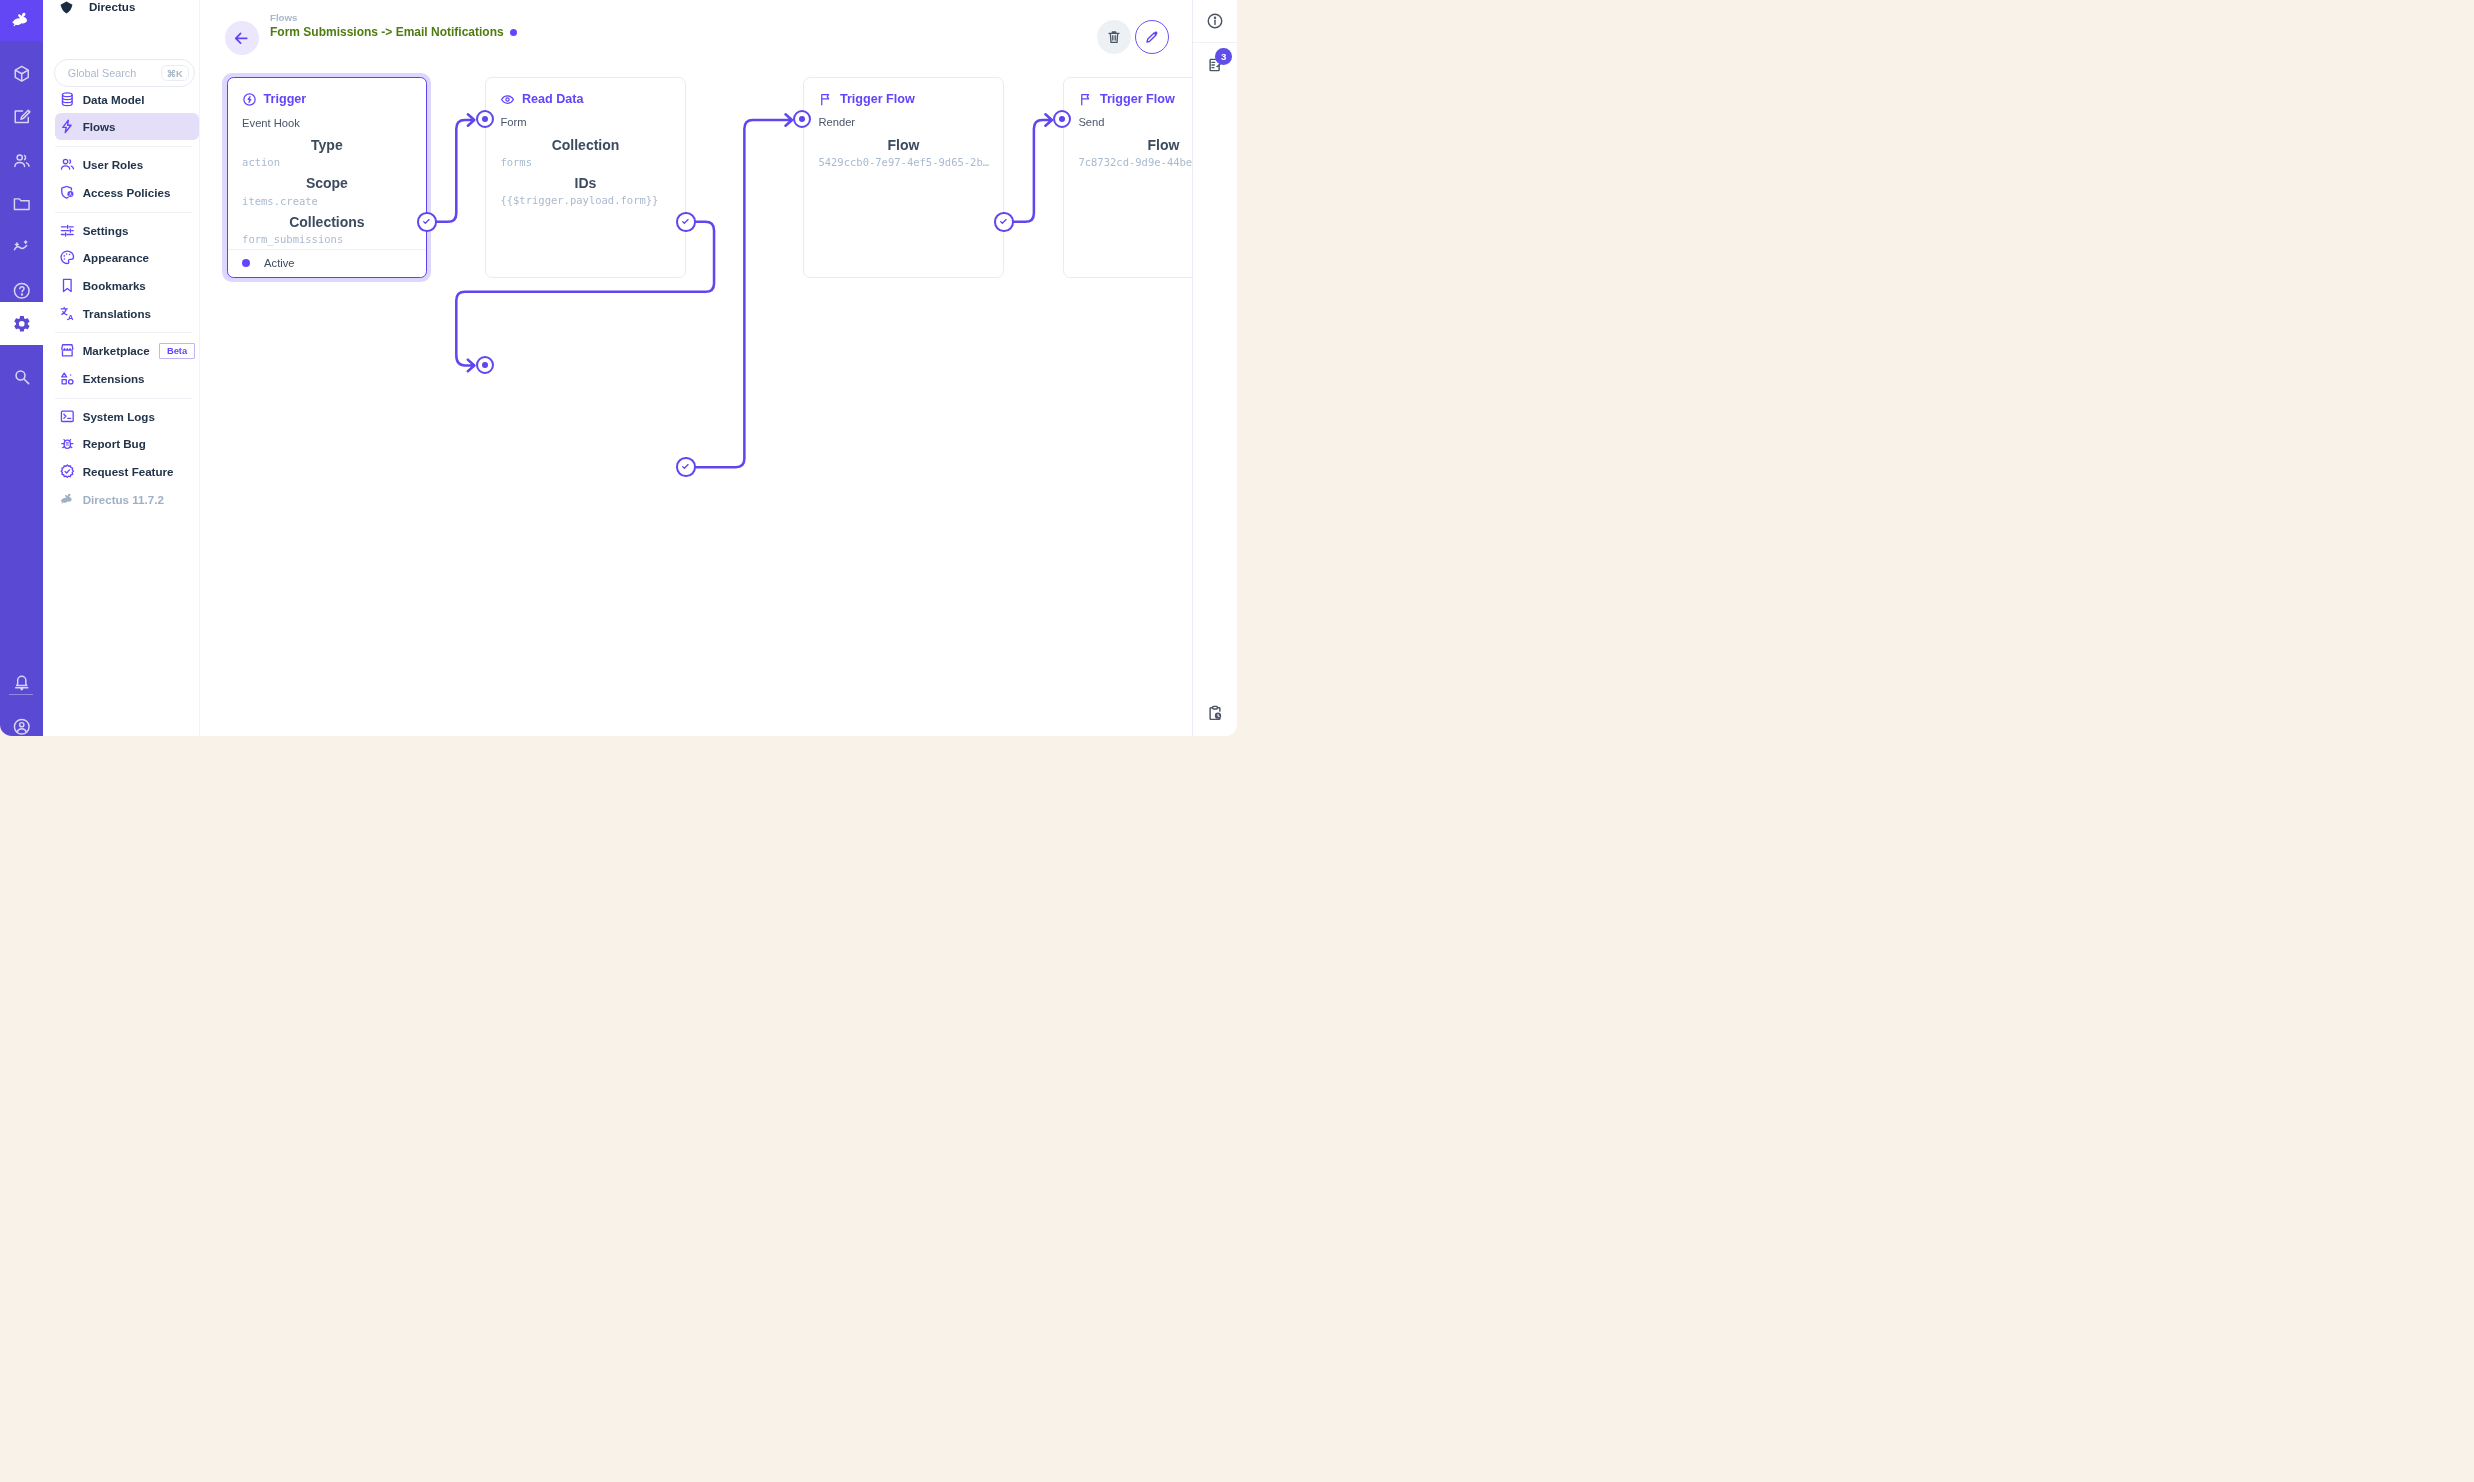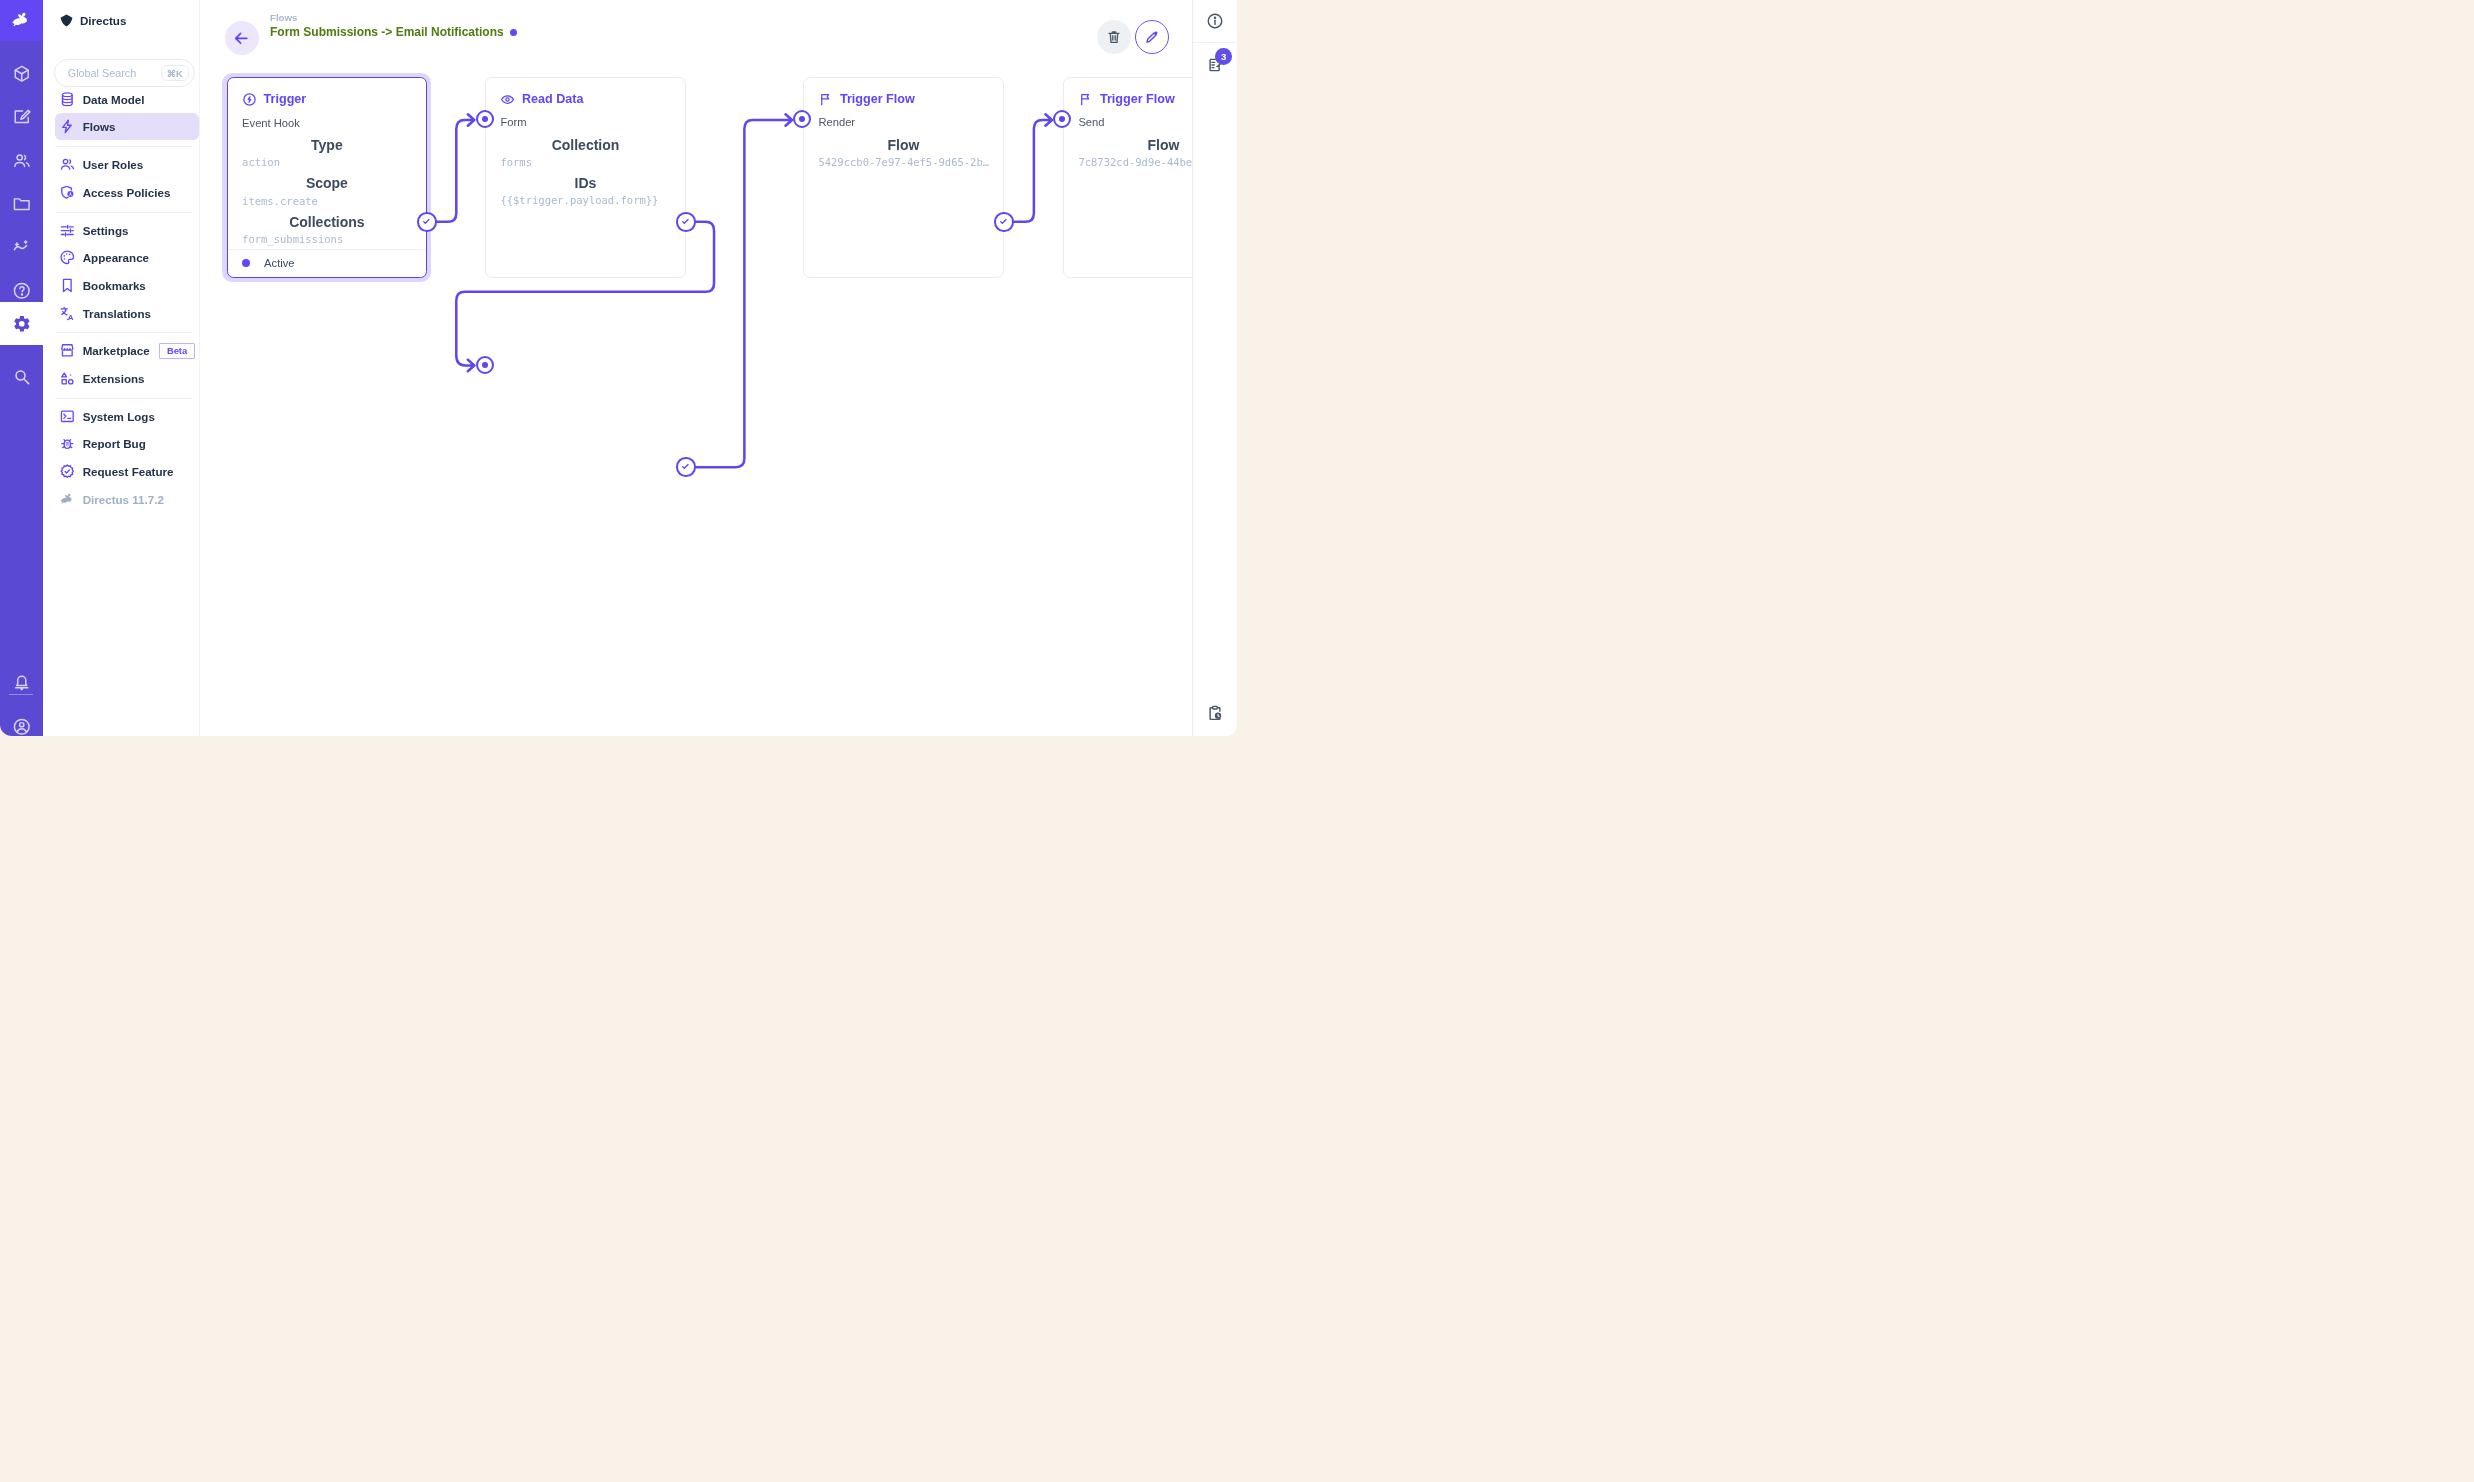--- a/index.html
+++ b/index.html
@@ -13,21 +13,21 @@
   .logo-block { position:absolute; left:0; top:0; width:43px; height:41px; background:#6347f5;
                 display:flex; align-items:center; justify-content:center; }
   .mod-btn { position:absolute; left:0; width:43px; height:39px; display:flex; align-items:center;
              justify-content:center; color:#d9d3f6; cursor:pointer; }
   .mod-btn svg { width:19.5px; height:19.5px; }
   .mod-btn.active { background:#fff; color:#5a49d2; height:43px; }
   .mod-divider { position:absolute; left:9.4px; width:24px; height:0.7px; background:rgba(255,255,255,.35); }
 
   
   .nav { position:relative; width:157px; flex:0 0 157px; background:#fff; border-right:0.7px solid #f0f3f7; }
-  .project-row { position:absolute; top:0; left:0; height:41px; display:flex; align-items:center; padding-left:16px; gap:6px; }
+  .project-row { position:absolute; top:0; left:0; height:41px; display:flex; padding-left:16px; gap:15px; }
   .project-row svg { width:15px; height:15px; }
   .project-name { font-size:11.6px; font-weight:600; color:#1b2b40; }
   .searchbox { position:absolute; left:10.8px; top:59px; width:141px; height:28px; border:1.4px solid #e6ebf2;
                border-radius:14.4px; display:flex; align-items:center; padding:0 5px 0 13px; background:#fff; cursor:text; }
   .searchbox .ph { flex:1; font-size:10.8px; color:#aab9cd; }
   .kbd { border:1.4px solid #e9edf3; border-radius:5.8px; padding:1.4px 5px; font-size:9.4px; color:#a7b6ca; font-weight:600; }
 
   .nav-item { position:absolute; left:11.6px; right:0; height:27.4px; display:flex; align-items:center;
               gap:7.2px; padding-left:4.3px; border-radius:5.8px; cursor:pointer; }
   .nav-item svg { width:16.6px; height:16.6px; color:#6644ff; flex:0 0 16.6px; }

